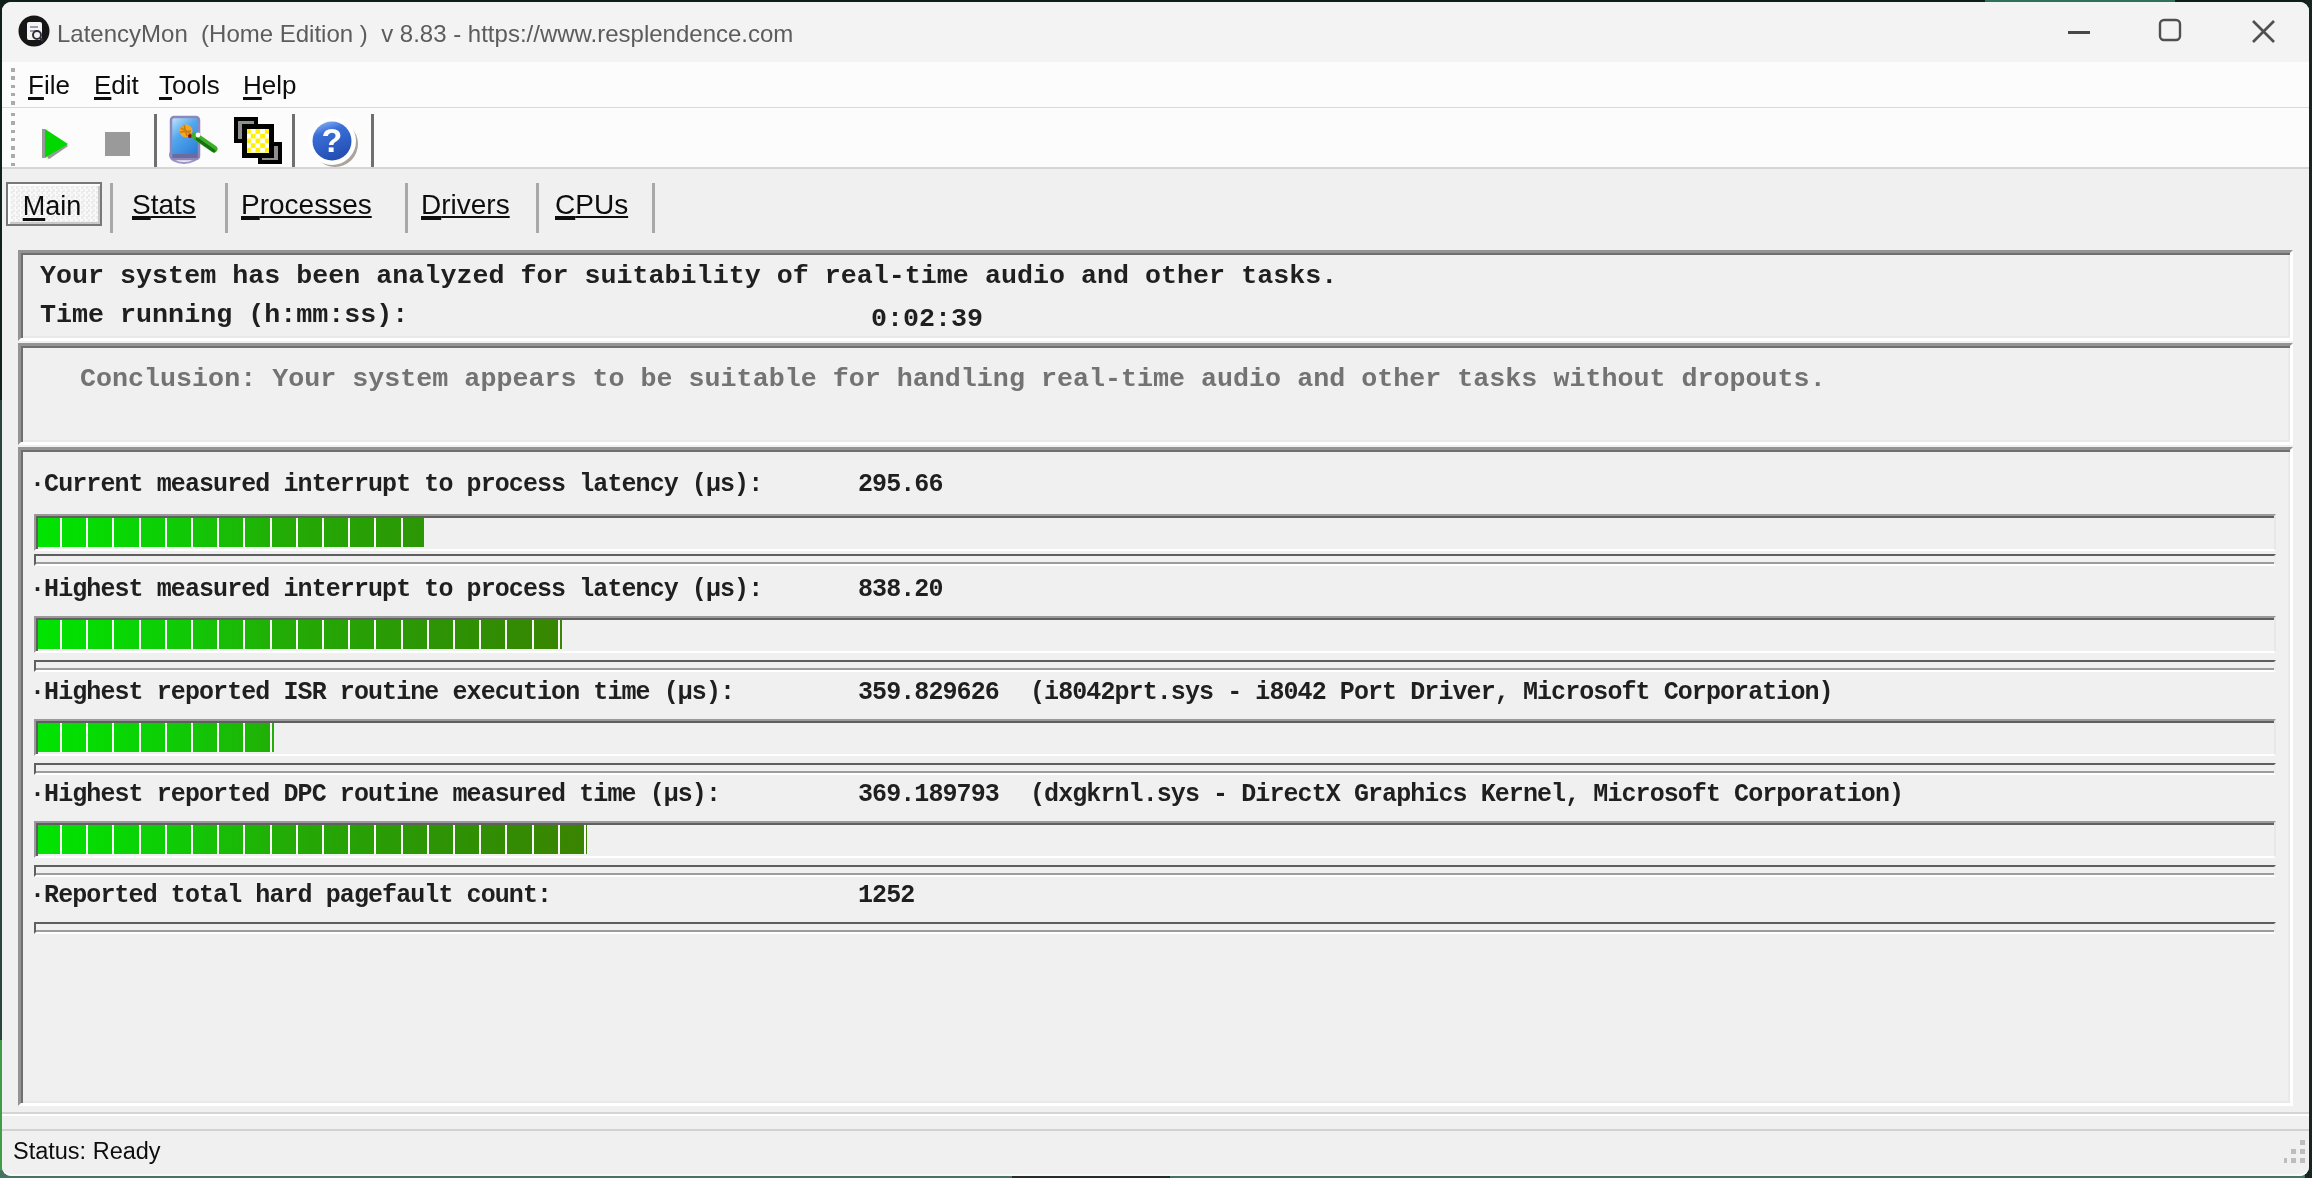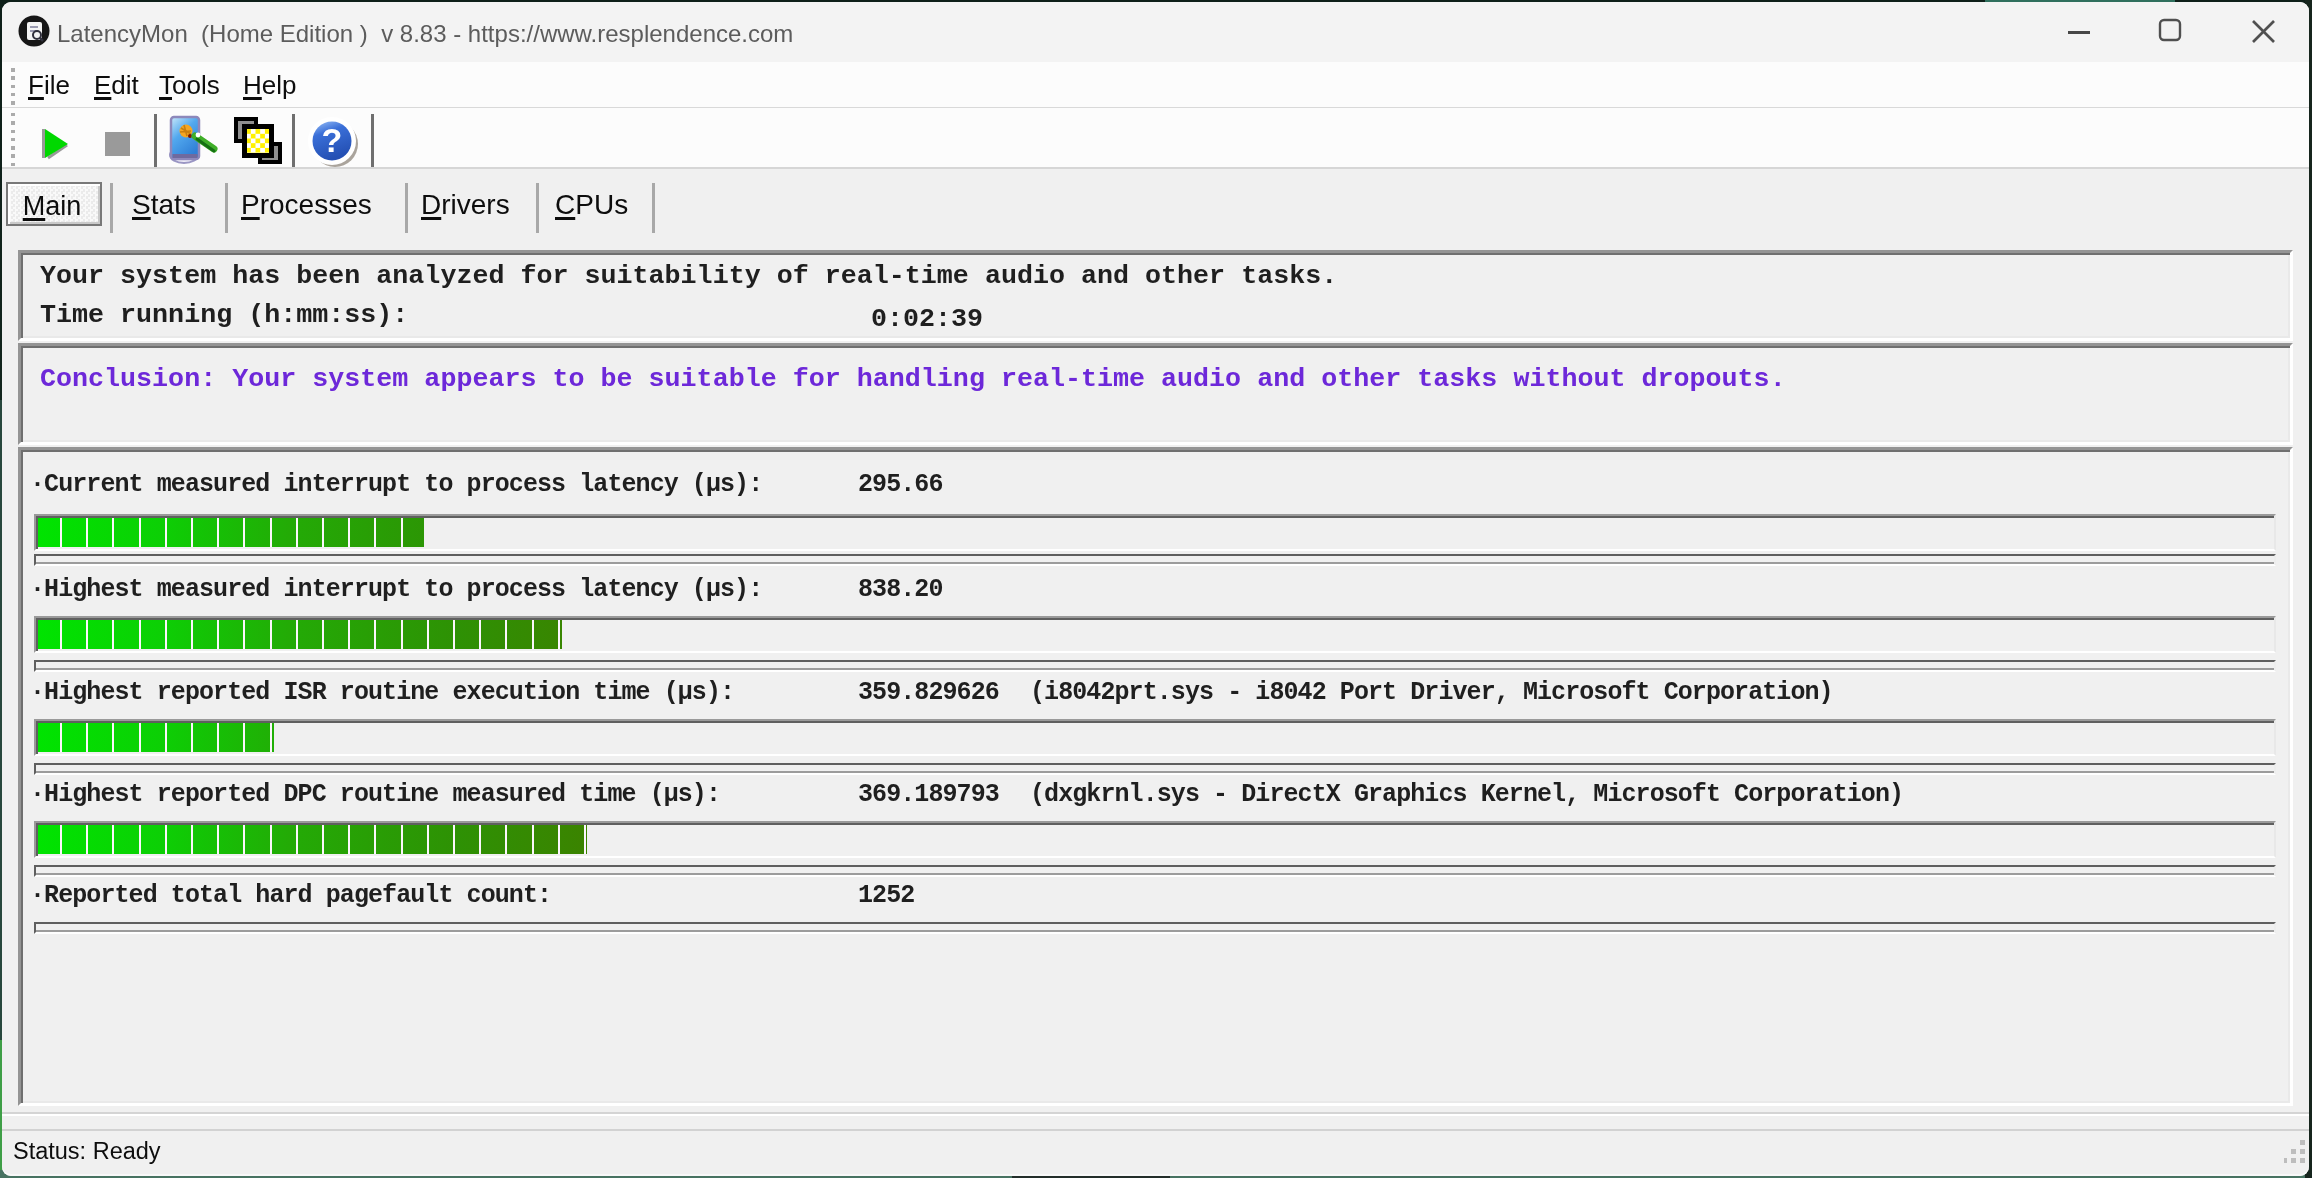--- a/index.html
+++ b/index.html
@@ -30,28 +30,28 @@
 .grip { width:4px; background-image:repeating-linear-gradient(180deg,#ababab 0 3.5px,rgba(0,0,0,0) 3.5px 8.3px); }
 .menu-item { top:68px; font-size:26px; color:#0d0d0d; position:absolute; }
 #sep1 { left:0; top:105px; width:2307px; height:2px; background:#d9d9d9; }
 #toolbar { left:0; top:105.5px; width:2307px; height:59px; background:#fcfcfc; }
 .tsep { top:112px; width:2.5px; height:55px; background:#6f6f6f; }
 #sep2 { left:0; top:165px; width:2307px; height:2px; background:#d6d6d6; }
 
 #maintab { left:4px; top:180px; width:96px; height:44px; background:#f2f2f2; background-image:repeating-conic-gradient(#f9f9f9 0 25%, #ebebeb 0 50%); background-size:5px 5px; border:2px solid #787878; box-shadow:inset 2px 2px 0 #ffffff, inset -2px -2px 0 #c9c9c9; }
 #maintab span { position:absolute; left:-4px; right:0; top:7px; text-align:center; font-size:27px; color:#0d0d0d; }
 .tabsep { top:181px; width:3px; height:50px; background:#a8a8a8; }
-.tablabel { top:187px; font-size:28px; color:#0d0d0d; position:absolute; }
+.tablabel { top:187px; font-size:28px; color:#0d0d0d; position:absolute;text-decoration:underline; }
 
 .sunken { background:#f0f0f0; border:3px solid; border-color:#949494 #ffffff #ffffff #949494; box-shadow:inset 2px 2px 0 #6f6f6f, inset -2px -2px 0 #e9e9e9; }
 #box1 { left:16px; top:248px; width:2275px; height:91px; }
 #box2 { left:16px; top:341px; width:2275px; height:102px; }
 #box3 { left:16px; top:445px; width:2275px; height:659px; }
 .mono1 { font-family:"Liberation Mono", monospace; font-size:26.7px; font-weight:bold; color:#1f1f1f; white-space:pre; line-height:1; }
-.green { color:#6d28d9; }
+.green { color:#737373;margin-left:40px; }
 .mono2 { font-family:"Liberation Mono", monospace; font-size:25px; letter-spacing:-0.92px; font-weight:bold; color:#1f1f1f; white-space:pre; line-height:1; }
 
 .barbox { left:32px; width:2242px; height:37px; background:#f0f0f0; border:2px solid; border-color:#9a9a9a #e8e8e8 #ffffff #9a9a9a; box-shadow:inset 2px 2px 0 #5f5f5f; position:absolute; }
 .fill { position:absolute; left:2px; top:2px; height:29px;
   background-image:
    repeating-linear-gradient(90deg, rgba(0,0,0,0) 0 22px, #fcf6fc 22px 24px, rgba(0,0,0,0) 24px 26.2px),
    linear-gradient(90deg, #00e400 0px, #0cd005 120px, #23ab06 250px, #2e9104 420px, #3c8200 560px, #447a00 620px);
   background-size:auto, 2238px 100%;
   background-repeat:repeat, no-repeat;
 }

